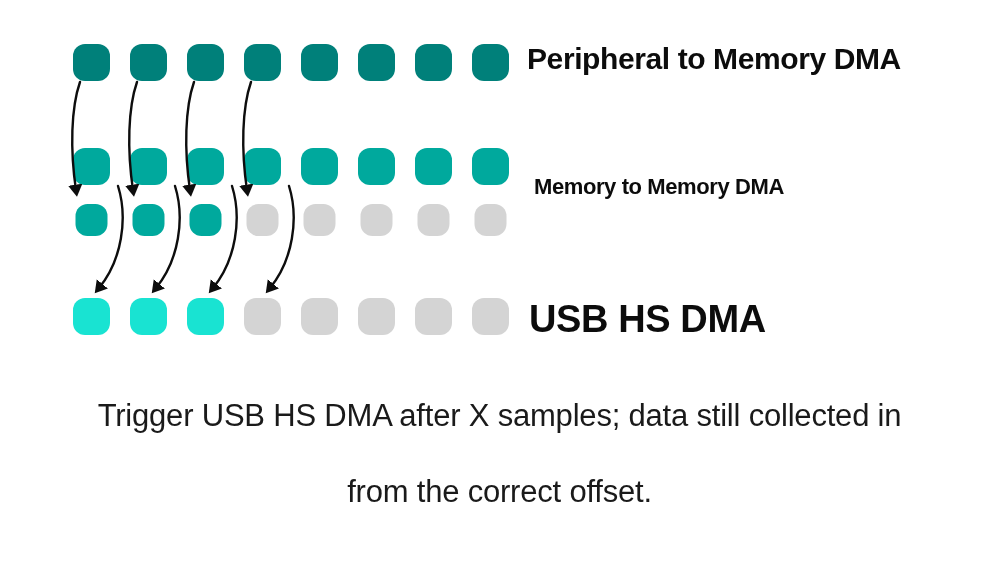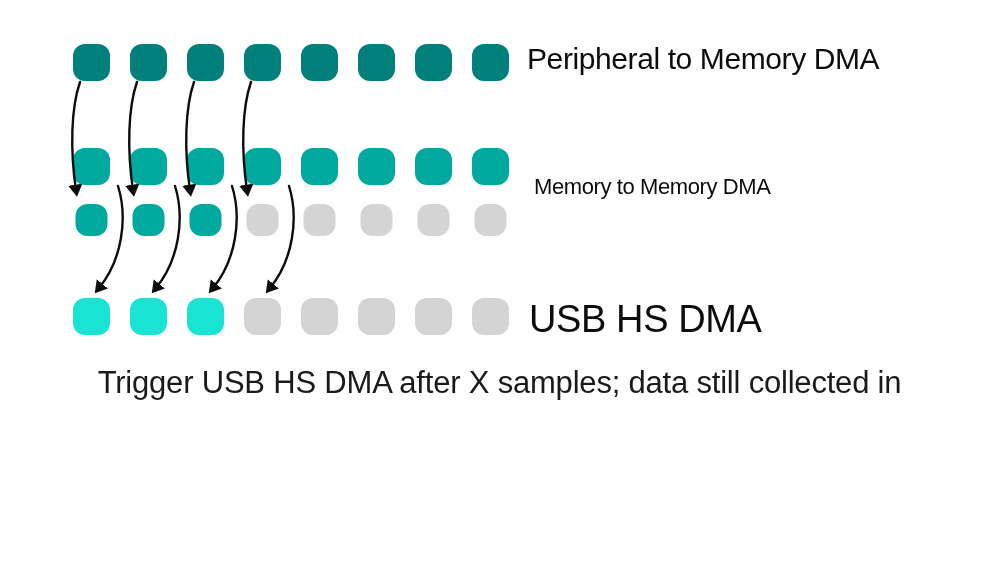--- a/index.html
+++ b/index.html
@@ -19,21 +19,21 @@
   #diagram-svg {
     position: absolute;
     left: 0;
     top: 0;
     width: 999px;
     height: 561px;
   }
   .row-label {
     position: absolute;
     font-family: "Liberation Sans", sans-serif;
-    font-weight: normal;
+    font-weight: bold;
     color: #0c0c0c;
     white-space: nowrap;
     letter-spacing: -0.4px;
     line-height: 1;
   }
   #label-row-0 { left: 527px; top: 44px;  font-size: 30px; }
   #label-row-1 { left: 534px; top: 176px; font-size: 22px; }
   #label-row-3 { left: 529px; top: 300px; font-size: 38px; }
 
   #caption {
@@ -41,21 +41,21 @@
     left: 24px;
     top: 361px;
     width: 951px;
     text-align: center;
     font-family: "Liberation Sans Narrow", "Liberation Sans", sans-serif;
     font-size: 31px;
     line-height: 43px;
     color: #1a1a1a;
     letter-spacing: -0.2px;
   }
-  .caption-line { display: block; }
+  .caption-line { display: block; margin-top: 33px; }
 </style>
 </head>
 <body>
 
 <div id="stage">
 
   <svg id="diagram-svg" viewBox="0 0 999 561" xmlns="http://www.w3.org/2000/svg">
     <defs>
       <marker id="arrowhead" markerWidth="7" markerHeight="7" refX="2.2" refY="3" orient="auto" markerUnits="strokeWidth">
         <path d="M 0 0 L 5 3 L 0 6 z" fill="#0d0d0d"></path>
@@ -108,15 +108,16 @@
   </svg>
 
   <div class="row-label" id="label-row-0">Peripheral to Memory DMA</div>
 
   <div class="row-label" id="label-row-1">Memory to Memory DMA</div>
 
   <div class="row-label" id="label-row-3">USB HS DMA</div>
 
   <div id="caption">
     <span class="caption-line">Trigger USB HS DMA after X samples; data still collected in</span>
+    <span class="caption-line">from the correct offset.</span>
   </div>
 
 </div>
 
 </body></html>

